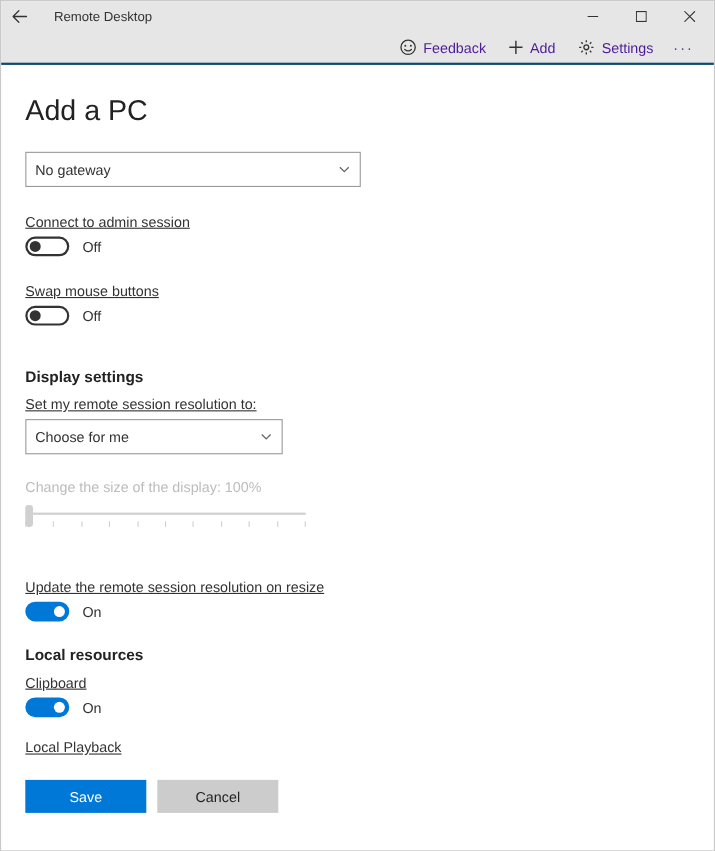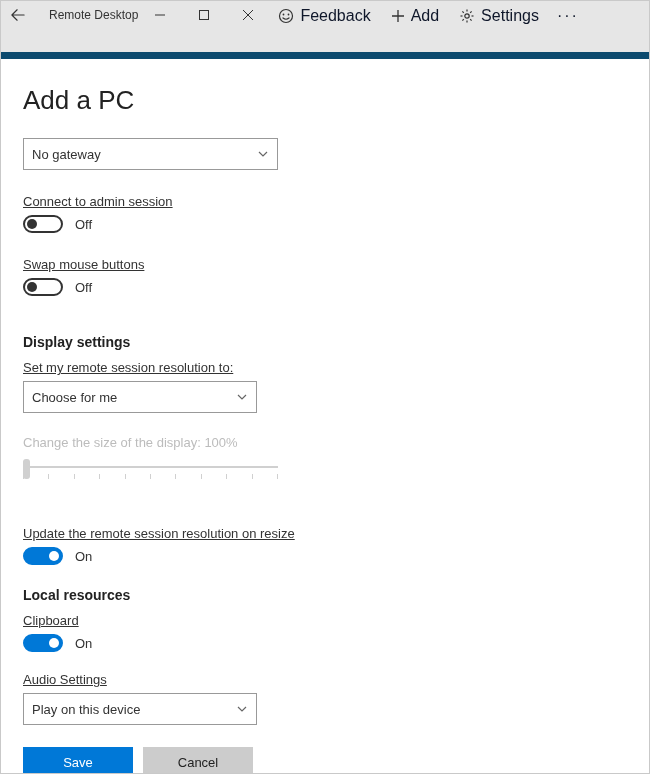--- a/index.html
+++ b/index.html
@@ -12,22 +12,22 @@
     color: #222;
     background: #fff;
     overflow: hidden;
     border: 1px solid #c9c9c9;
   }
   
   .titlebar {
     height: 58px;
     background: #e6e6e6;
     display: flex;
-    flex-direction: row;
-    border-bottom: 7px solid #0c4a6e;
+    flex-direction: column;
+    border-bottom: 2px solid #0c4a6e;
     text-align: right;
   }
   .titlebar-top {
     display: flex;
     align-items: center;
     height: 28px;
   }
   .back-btn {
     width: 34px;
     display: flex;
@@ -59,41 +59,41 @@
     align-items: center;
     justify-content: flex-end;
     padding-right: 12px;
     gap: 4px;
   }
   .cmd {
     display: flex;
     align-items: center;
     gap: 6px;
     padding: 4px 8px;
-    font-size: 16px;
-    color: #0f172a;
+    font-size: 13px;
+    color: #4c1d95;
   }
   .cmd svg { display:block; }
   .more {
     padding: 4px 6px;
     letter-spacing: 2px;
   }
   
   .content {
     padding: 26px 0 0 22px;
     width: 100%;
   }
   h1.page-title {
     font-size: 26px;
     font-weight: 400;
     margin: 0 0 22px 0;
     color: #222;
   }
   .dropdown {
-    width: 255px;
+    width: 305px;
     height: 32px;
     border: 1px solid #999;
     display: flex;
     align-items: center;
     justify-content: space-between;
     padding: 0 8px;
     background: #fff;
     font-size: 13px;
     color: #333;
   }
@@ -356,29 +356,21 @@
     <p class="section-title">Local resources</p>
     <p class="field-label">Clipboard</p>
     <div class="toggle-row">
       <div class="toggle on">
           <div class="knob"></div>
         </div>
       <span class="toggle-label">On</span>
     </div>
 
     <div style="margin-top:20px;">
-      <p class="field-label">Audio Settings</p>
-      <div class="dropdown dropdown-wide">
-        <span>Play on this device</span>
-        <span class="chev">
-            <svg width="12" height="12" viewBox="0 0 12 12">
-              <path d="M2 4 L6 8 L10 4" stroke="#666" stroke-width="1.2" fill="none"></path>
-            </svg>
-          </span>
-      </div>
+      <p class="field-label">Local Playback</p>
     </div>
   </div>
 
   <div class="btn-row">
     <div class="btn btn-primary">
         <span>Save</span>
       </div>
     <div class="btn btn-secondary">
         <span>Cancel</span>
       </div>

